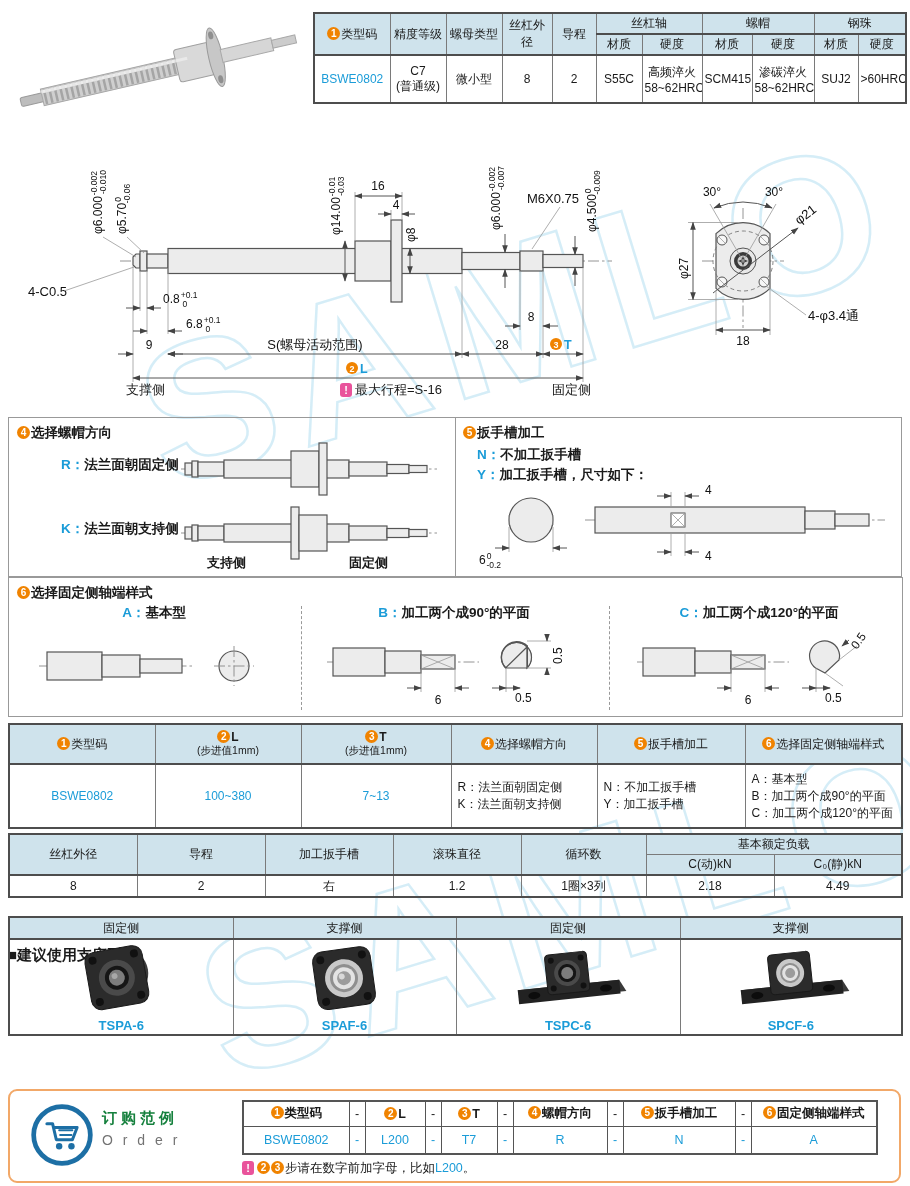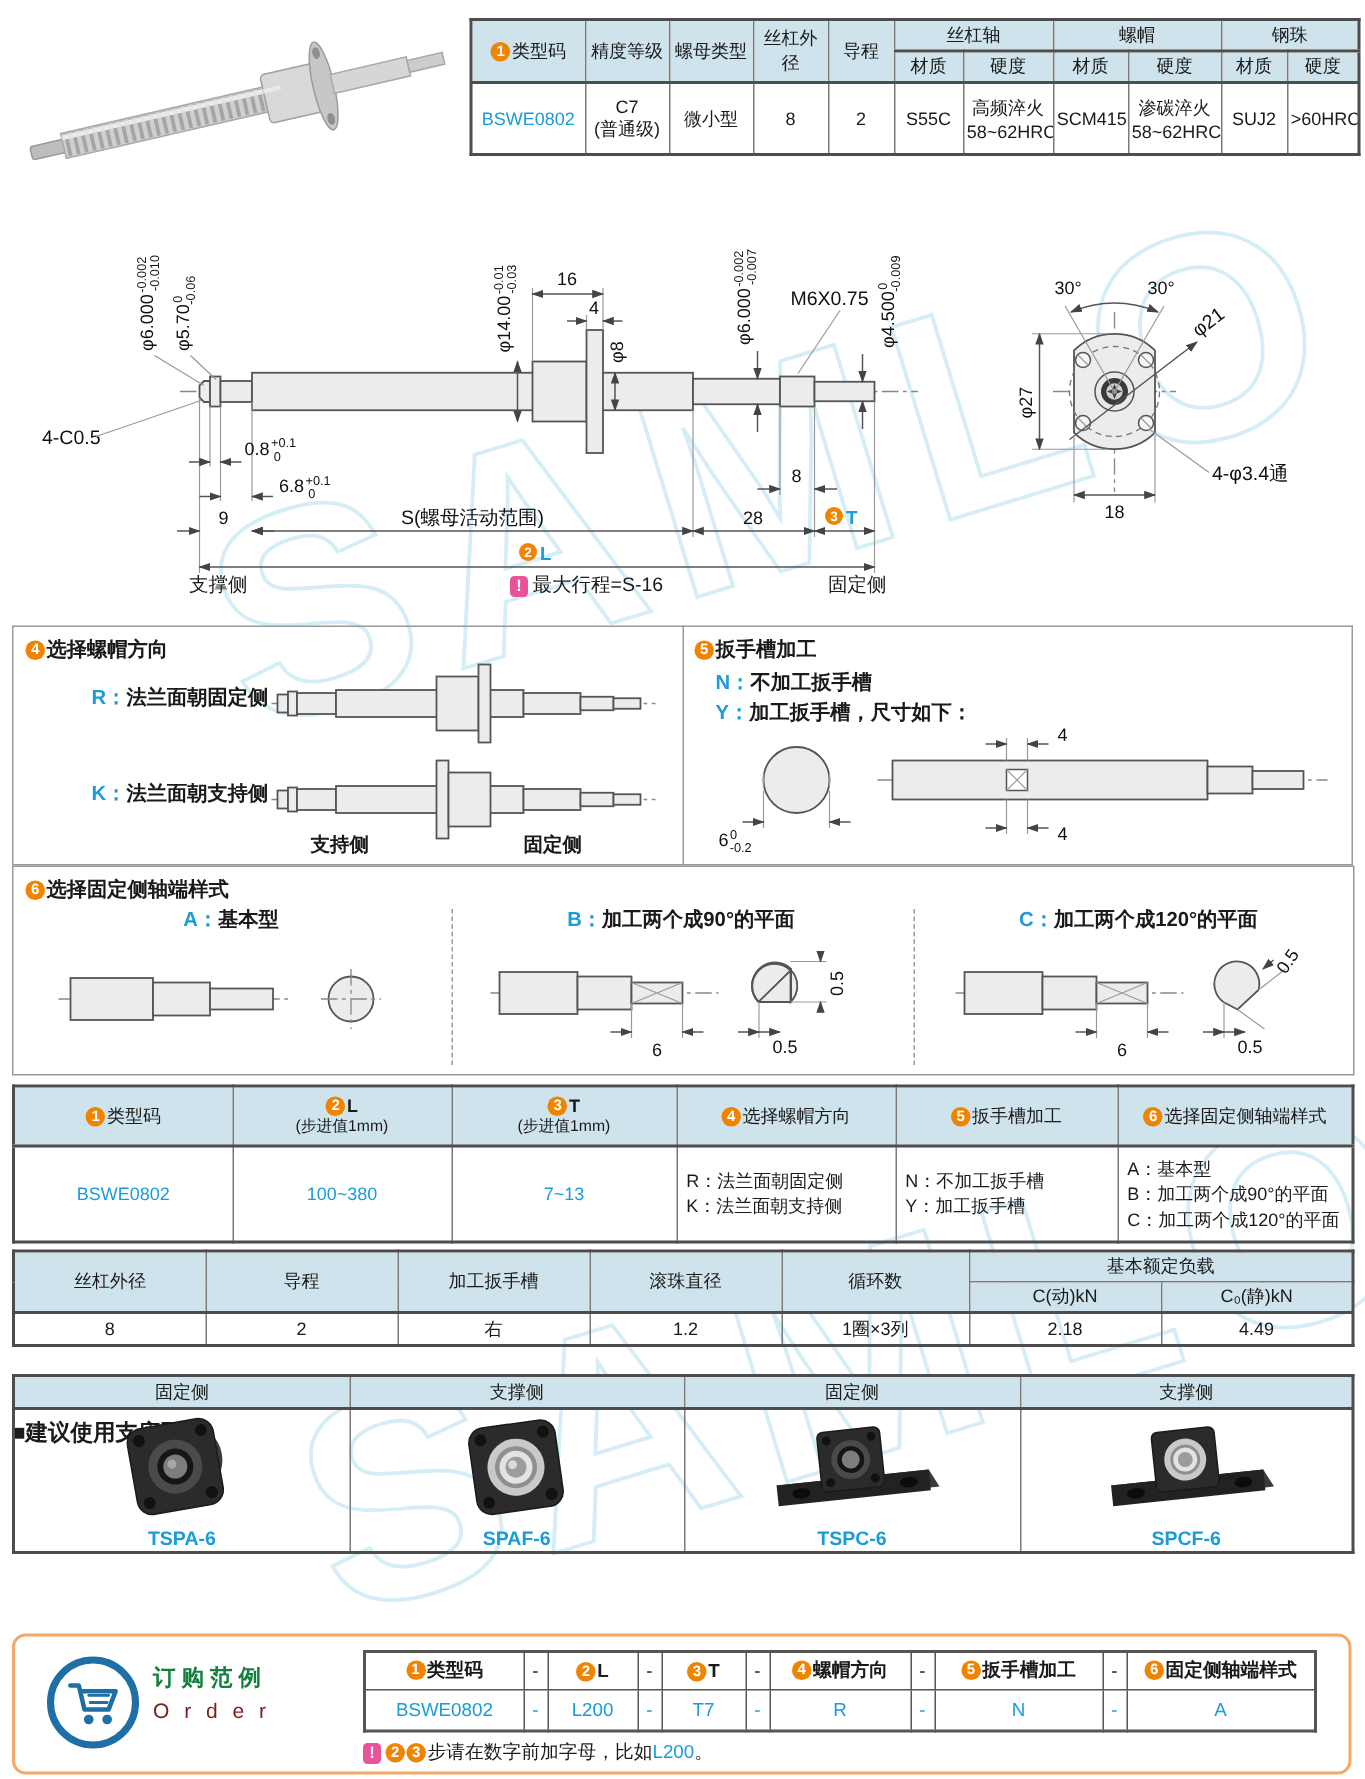--- a/index.html
+++ b/index.html
@@ -561,21 +561,21 @@
       <svg width="68" height="68" viewBox="0 0 72 72">
         <circle cx="36" cy="36" r="30" fill="#fff" stroke="#1d6fa5" stroke-width="5"></circle>
         <path d="M20 24 h6 l4 17 h17 l5 -13 h-23" fill="none" stroke="#1d6fa5" stroke-width="3.2" stroke-linejoin="round" stroke-linecap="round"></path>
         <path d="M33 31 h14 M34 36 h12" stroke="#1d6fa5" stroke-width="2" stroke-linecap="round"></path>
         <circle cx="33" cy="48" r="3.4" fill="#1d6fa5"></circle>
           <circle cx="46" cy="48" r="3.4" fill="#1d6fa5"></circle>
       </svg>
     </div>
     <div style="position:absolute;left:92px;top:18px;width:120px;">
       <div style="font-size:15px;letter-spacing:4px;color:#15803d;font-weight:bold;">订购范例</div>
-      <div style="font-size:14px;letter-spacing:3px;color:#7f1d1d;margin-top:4px;">O r d e r</div>
+      <div style="font-size:14px;letter-spacing:3px;color:#737373;margin-top:4px;">O r d e r</div>
     </div>
     <div style="position:absolute;left:232px;top:9px;">
       <table class="ord-table">
         <colgroup>
             <col style="width:106px">
             <col style="width:16px">
             <col style="width:60px">
             <col style="width:16px">
             <col style="width:56px">
             <col style="width:16px">

